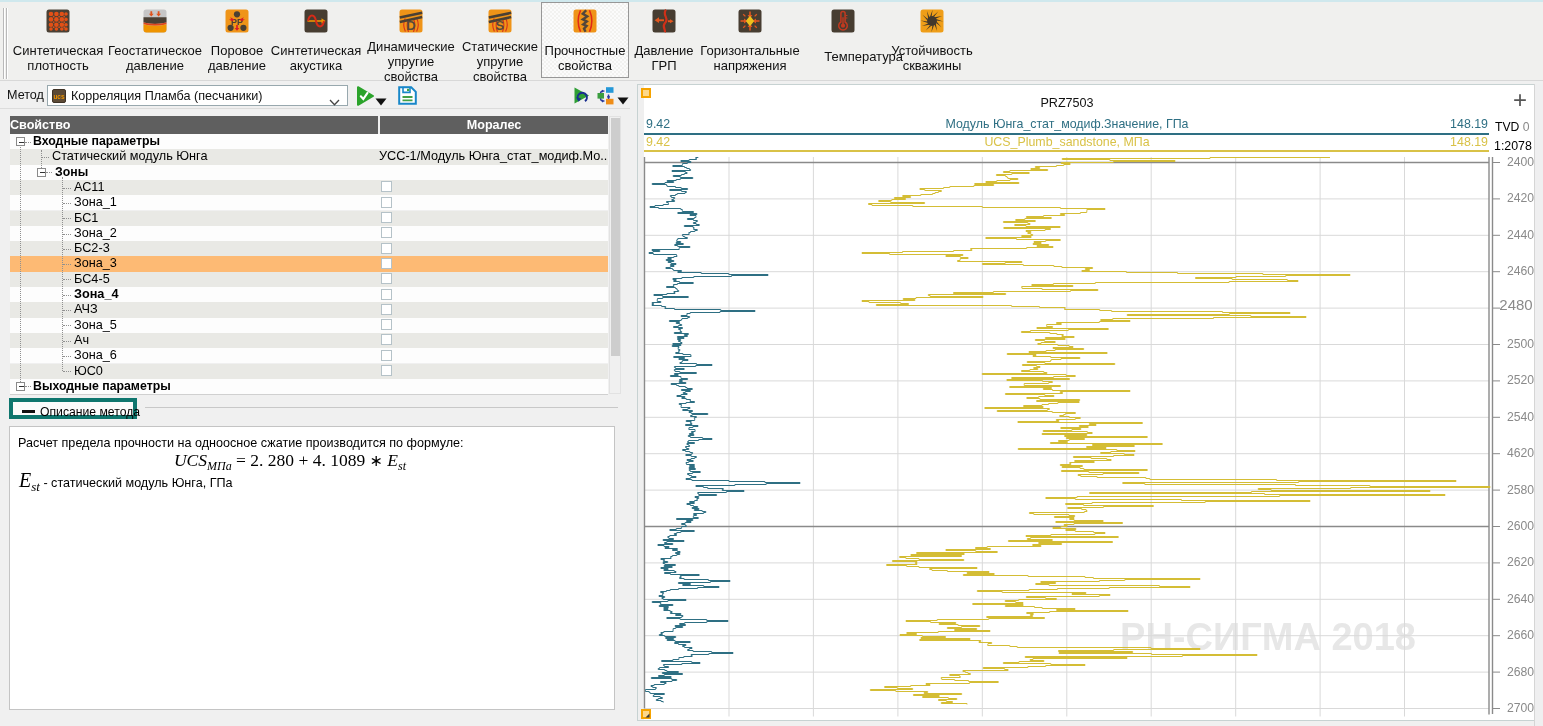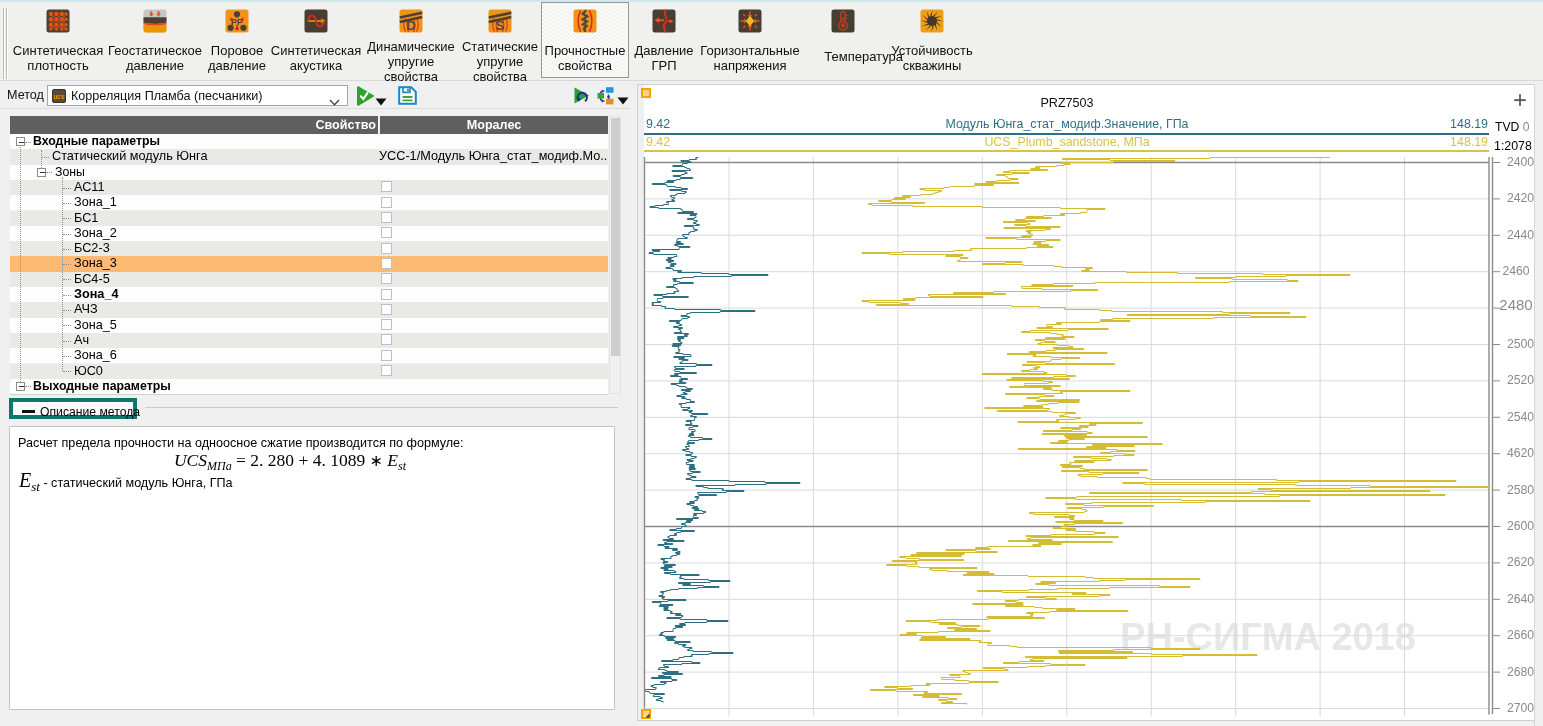--- a/index.html
+++ b/index.html
@@ -174,32 +174,32 @@
         <rect x="10" y="1.2" width="7.5" height="5.6" fill="#2598d8"></rect>
         <rect x="10" y="12.8" width="7.5" height="5.6" fill="#ef8d17"></rect>
         <circle cx="12.6" cy="11.8" r="1.1" fill="#2b3a9e"></circle>
       </svg></div>
 <div style="position:absolute;left:617px;top:91px"><svg width="12" height="8" viewBox="0 0 12 8">
         <path d="M0.5 0.5 H11.5 L6 7.5 Z" fill="#111"></path>
       </svg></div>
 
 <div style="position:absolute;left:0;top:108px;width:630px;height:1px;background:#dcdcdc"></div>
 <div style="position:absolute;left:10px;top:116px;width:598px;height:18px;background:#5f5f5f">
-<div style="position:absolute;left:0;top:0;width:366px;text-align:right;line-height:18px;font-size:12.6px;font-weight:bold;color:#fff">Свойство</div>
+<div style="position:absolute;left:0;top:0;width:366px;text-align:left;line-height:18px;font-size:12.6px;font-weight:bold;color:#fff">Свойство</div>
 <div style="position:absolute;left:368px;top:0;width:230px;text-align:center;line-height:18px;font-size:12.6px;font-weight:bold;color:#fff;border-left:2px solid #f0f0f0">Моралес</div>
 </div>
     <div style="position:absolute;left:10px;top:134.0px;width:598px;height:15.3px;background:#fdfdfd">
       <div style="position:absolute;left:23px;top:0;height:15.3px;line-height:15.3px;font-size:12.3px;font-weight:bold;color:#000;white-space:nowrap">Входные параметры</div>
     </div>
     <div style="position:absolute;left:10px;top:149.3px;width:598px;height:15.3px;background:#e9e9e5">
       <div style="position:absolute;left:42px;top:0;height:15.3px;line-height:15.3px;font-size:12.7px;font-weight:normal;color:#000;white-space:nowrap">Статический модуль Юнга</div>
       <div style="position:absolute;left:369px;top:0;width:229px;height:15.3px;line-height:15.3px;font-size:12.7px;color:#000;white-space:nowrap;overflow:hidden">УСС-1/Модуль Юнга_стат_модиф.Мо...</div>
     </div>
     <div style="position:absolute;left:10px;top:164.6px;width:598px;height:15.3px;background:#fdfdfd">
-      <div style="position:absolute;left:45px;top:0;height:15.3px;line-height:15.3px;font-size:12.3px;font-weight:normal;color:#000;white-space:nowrap">Зоны</div>
+      <div style="position:absolute;left:45px;top:0;height:15.3px;line-height:15.3px;font-size:12.3px;font-weight:bold;color:#000;white-space:nowrap">Зоны</div>
     </div>
     <div style="position:absolute;left:10px;top:179.9px;width:598px;height:15.3px;background:#e9e9e5">
       <div style="position:absolute;left:64px;top:0;height:15.3px;line-height:15.3px;font-size:12.7px;font-weight:normal;color:#000;white-space:nowrap">АС11</div>
       <div style="position:absolute;left:370.5px;top:1.6px;width:11px;height:11px;background:#fff;border:1px solid #b5c2c8"></div>
     </div>
     <div style="position:absolute;left:10px;top:195.2px;width:598px;height:15.3px;background:#fdfdfd">
       <div style="position:absolute;left:64px;top:0;height:15.3px;line-height:15.3px;font-size:12.7px;font-weight:normal;color:#000;white-space:nowrap">Зона_1</div>
       <div style="position:absolute;left:370.5px;top:1.6px;width:11px;height:11px;background:#fff;border:1px solid #b5c2c8"></div>
     </div>
     <div style="position:absolute;left:10px;top:210.5px;width:598px;height:15.3px;background:#e9e9e5">
@@ -309,21 +309,21 @@
 <div style="position:absolute;left:644px;top:132.5px;width:845px;height:2px;background:#2e6f83"></div>
 <div style="position:absolute;left:646px;top:135px;font-size:12.4px;color:#d9c247">9.42</div>
 <div style="position:absolute;left:867px;top:135px;width:400px;text-align:center;font-size:12.4px;color:#d9c247">UCS_Plumb_sandstone, МПа</div>
 <div style="position:absolute;left:1408px;top:135px;width:80px;text-align:right;font-size:12.4px;color:#d9c247">148.19</div>
 <div style="position:absolute;left:644px;top:149.5px;width:845px;height:2px;background:#d9c247"></div>
 <div style="position:absolute;left:1495px;top:120px;font-size:12.2px;color:#000">TVD <span style="color:#8a8a8a">0</span></div>
 <div style="position:absolute;left:1494px;top:139px;font-size:12.4px;color:#000">1:2078</div>
 <div style="position:absolute;left:1498px;top:155.0px;width:36px;text-align:right;font-size:12.2px;color:#8a8a8a">2400</div>
     <div style="position:absolute;left:1498px;top:191.4px;width:36px;text-align:right;font-size:12.2px;color:#8a8a8a">2420</div>
     <div style="position:absolute;left:1498px;top:227.8px;width:36px;text-align:right;font-size:12.2px;color:#8a8a8a">2440</div>
-    <div style="position:absolute;left:1498px;top:264.2px;width:36px;text-align:center;font-size:12.2px;color:#8a8a8a">2460</div>
+    <div style="position:absolute;left:1498px;top:264.2px;width:36px;text-align:right;font-size:12.2px;color:#8a8a8a">2460</div>
     <div style="position:absolute;left:1498px;top:296px;width:36px;text-align:center;font-size:15px;color:#8a8a8a">2480</div>
     <div style="position:absolute;left:1498px;top:337.0px;width:36px;text-align:right;font-size:12.2px;color:#8a8a8a">2500</div>
     <div style="position:absolute;left:1498px;top:373.4px;width:36px;text-align:right;font-size:12.2px;color:#8a8a8a">2520</div>
     <div style="position:absolute;left:1498px;top:409.8px;width:36px;text-align:right;font-size:12.2px;color:#8a8a8a">2540</div>
     <div style="position:absolute;left:1498px;top:446.2px;width:36px;text-align:right;font-size:12.2px;color:#8a8a8a">4620</div>
     <div style="position:absolute;left:1498px;top:482.6px;width:36px;text-align:right;font-size:12.2px;color:#8a8a8a">2580</div>
     <div style="position:absolute;left:1498px;top:519.0px;width:36px;text-align:right;font-size:12.2px;color:#8a8a8a">2600</div>
     <div style="position:absolute;left:1498px;top:555.4px;width:36px;text-align:right;font-size:12.2px;color:#8a8a8a">2620</div>
     <div style="position:absolute;left:1498px;top:591.8px;width:36px;text-align:right;font-size:12.2px;color:#8a8a8a">2640</div>
     <div style="position:absolute;left:1498px;top:628.2px;width:36px;text-align:right;font-size:12.2px;color:#8a8a8a">2660</div>

